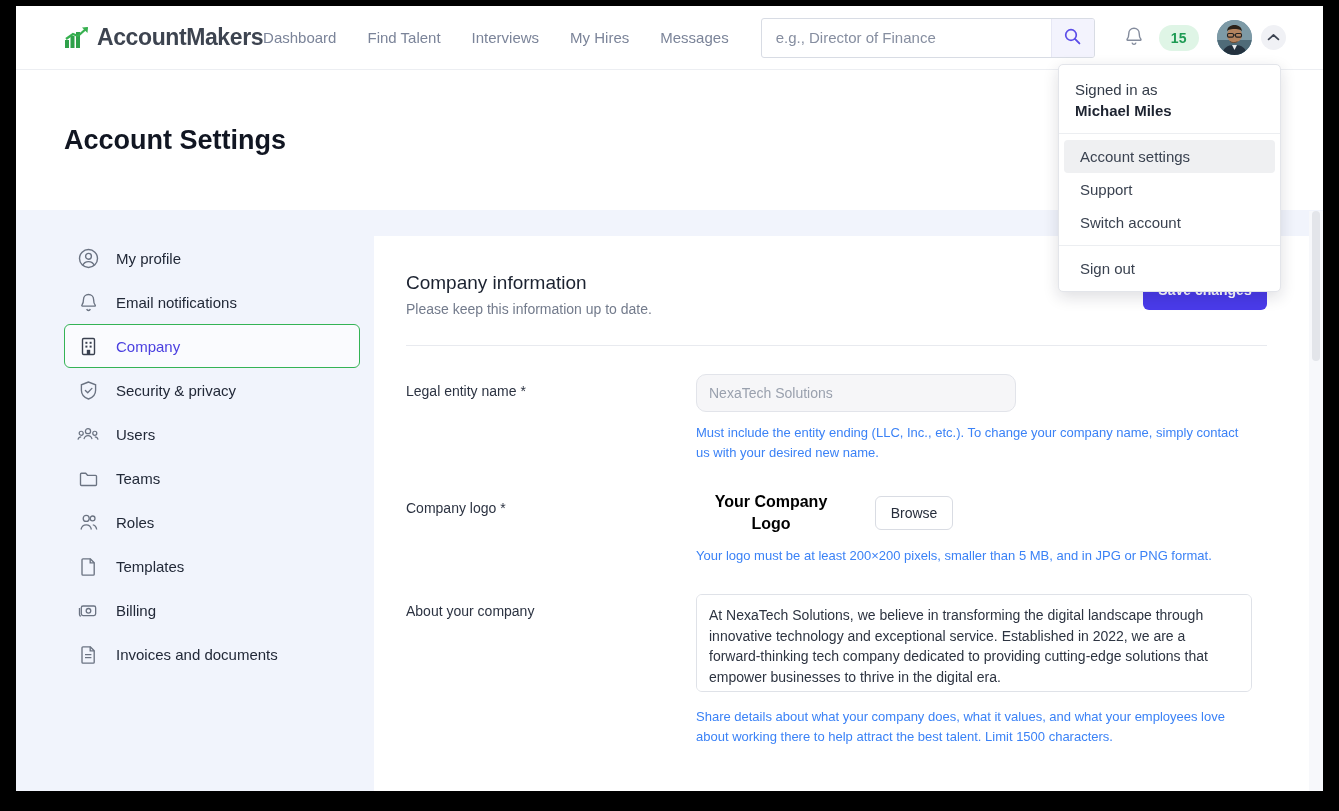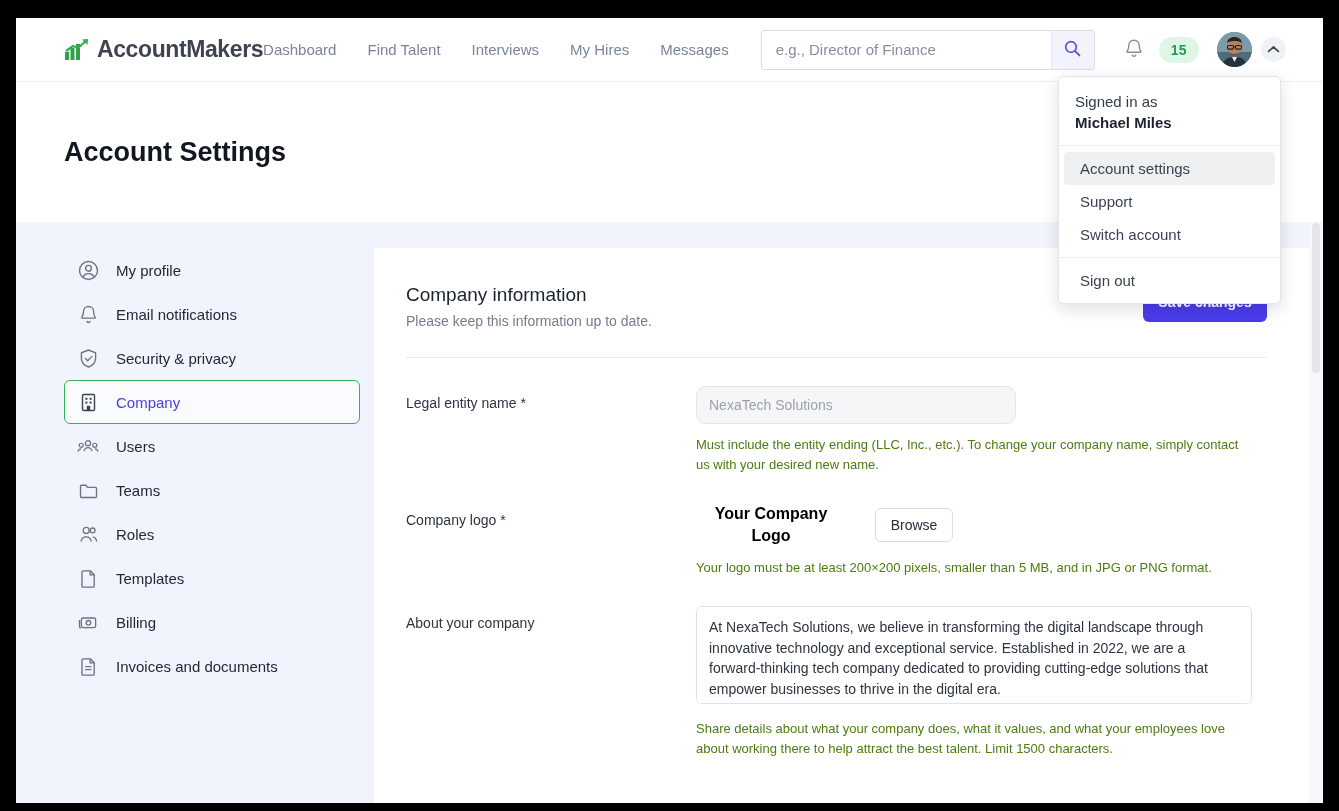--- a/index.html
+++ b/index.html
@@ -4,21 +4,21 @@
 <style>
   * { box-sizing: border-box; margin: 0; padding: 0; }
   html, body {
     width: 1339px; height: 811px;
     background: #000;
     font-family: "Liberation Sans", sans-serif;
     overflow: hidden;
   }
   .viewport {
     position: absolute;
-    left: 16px; top: 18px;
+    left: 16px; top: 6px;
     width: 1307px; height: 785px;
     background: #ffffff;
     overflow: hidden;
   }
 
   
   .topbar {
     position: relative;
     height: 64px;
     background: #fff;
@@ -188,21 +188,21 @@
     width: 320px; height: 38px;
     background: #f6f6f8;
     border: 1px solid #e2e4ea;
     border-radius: 10px;
     padding: 0 12px;
     font-size: 14px; color: #41485a;
     font-family: "Liberation Sans", sans-serif;
     outline: none;
   }
   .text-input::placeholder { color: #9aa1ae; }
-  .hint { font-size: 13px; color: #4d7c0f; line-height: 20px; margin-top: 11px; }
+  .hint { font-size: 13px; color: #3b82f6; line-height: 20px; margin-top: 11px; }
 
   .logo-row { display: flex; align-items: center; gap: 6px; }
   .logo-ph {
     width: 150px; text-align: center;
     font-size: 16px; font-weight: bold; color: #000;
     line-height: 22px;
   }
   .browse-btn {
     width: 78px; height: 34px;
     background: #fff;
@@ -357,42 +357,42 @@
       <div class="side-item">
         <span class="side-ico">
           <svg width="21" height="21" viewBox="0 0 21 21">
             <path d="M10.5 2.5c-2.9 0-5 2.2-5 5 0 3.3-.9 4.7-1.6 5.7-.3.4 0 .9.4.9h12.4c.5 0 .8-.5.5-.9-.8-1-1.6-2.4-1.6-5.7 0-2.8-2.2-5-5.1-5z" stroke="#6b7382" stroke-width="1.35" fill="none"></path>
             <path d="M8.7 17c.3.9 1 1.5 1.8 1.5s1.5-.6 1.8-1.5" stroke="#6b7382" stroke-width="1.35" fill="none"></path>
           </svg>
         </span>
         <span class="side-label">Email notifications</span>
       </div>
 
-      <div class="side-item">
-        <span class="side-ico">
-          <svg width="21" height="21" viewBox="0 0 21 21">
-            <path d="M10.5 2L3.4 4.8v5.4c0 4.2 3 7.4 7.1 8.8 4.1-1.4 7.1-4.6 7.1-8.8V4.8z" stroke="#6b7382" stroke-width="1.35" fill="none"></path>
-            <path d="M7.4 10.4l2.3 2.3 4.2-4.3" stroke="#6b7382" stroke-width="1.35" fill="none" stroke-linecap="round" stroke-linejoin="round"></path>
-          </svg>
-        </span>
-        <span class="side-label">Security &amp; privacy</span>
-      </div>
-
       <div class="side-item selected">
         <span class="side-ico">
           <svg width="21" height="21" viewBox="0 0 21 21">
             <rect x="4.5" y="2.5" width="12" height="16" rx="1.2" stroke="#3a4150" stroke-width="1.4" fill="none"></rect>
             <rect x="7.4" y="5.8" width="2" height="2" fill="#3a4150"></rect>
             <rect x="11.6" y="5.8" width="2" height="2" fill="#3a4150"></rect>
             <rect x="7.4" y="9.6" width="2" height="2" fill="#3a4150"></rect>
             <rect x="11.6" y="9.6" width="2" height="2" fill="#3a4150"></rect>
             <rect x="8.8" y="13.8" width="3.4" height="4.7" fill="#3a4150"></rect>
           </svg>
         </span>
         <span class="side-label">Company</span>
+      </div>
+
+      <div class="side-item">
+        <span class="side-ico">
+          <svg width="21" height="21" viewBox="0 0 21 21">
+            <path d="M10.5 2L3.4 4.8v5.4c0 4.2 3 7.4 7.1 8.8 4.1-1.4 7.1-4.6 7.1-8.8V4.8z" stroke="#6b7382" stroke-width="1.35" fill="none"></path>
+            <path d="M7.4 10.4l2.3 2.3 4.2-4.3" stroke="#6b7382" stroke-width="1.35" fill="none" stroke-linecap="round" stroke-linejoin="round"></path>
+          </svg>
+        </span>
+        <span class="side-label">Security &amp; privacy</span>
       </div>
 
       <div class="side-item">
         <span class="side-ico">
           <svg width="23" height="21" viewBox="0 0 23 21">
             <circle cx="11.5" cy="7" r="2.7" stroke="#6b7382" stroke-width="1.3" fill="none"></circle>
             <path d="M7.3 15.3c.6-2.3 2.2-3.5 4.2-3.5s3.6 1.2 4.2 3.5" stroke="#6b7382" stroke-width="1.3" fill="none"></path>
             <circle cx="4.4" cy="9.2" r="2.1" stroke="#6b7382" stroke-width="1.3" fill="none"></circle>
             <path d="M1 15.8c.5-1.8 1.7-2.8 3.4-2.8" stroke="#6b7382" stroke-width="1.3" fill="none"></path>
             <circle cx="18.6" cy="9.2" r="2.1" stroke="#6b7382" stroke-width="1.3" fill="none"></circle>

